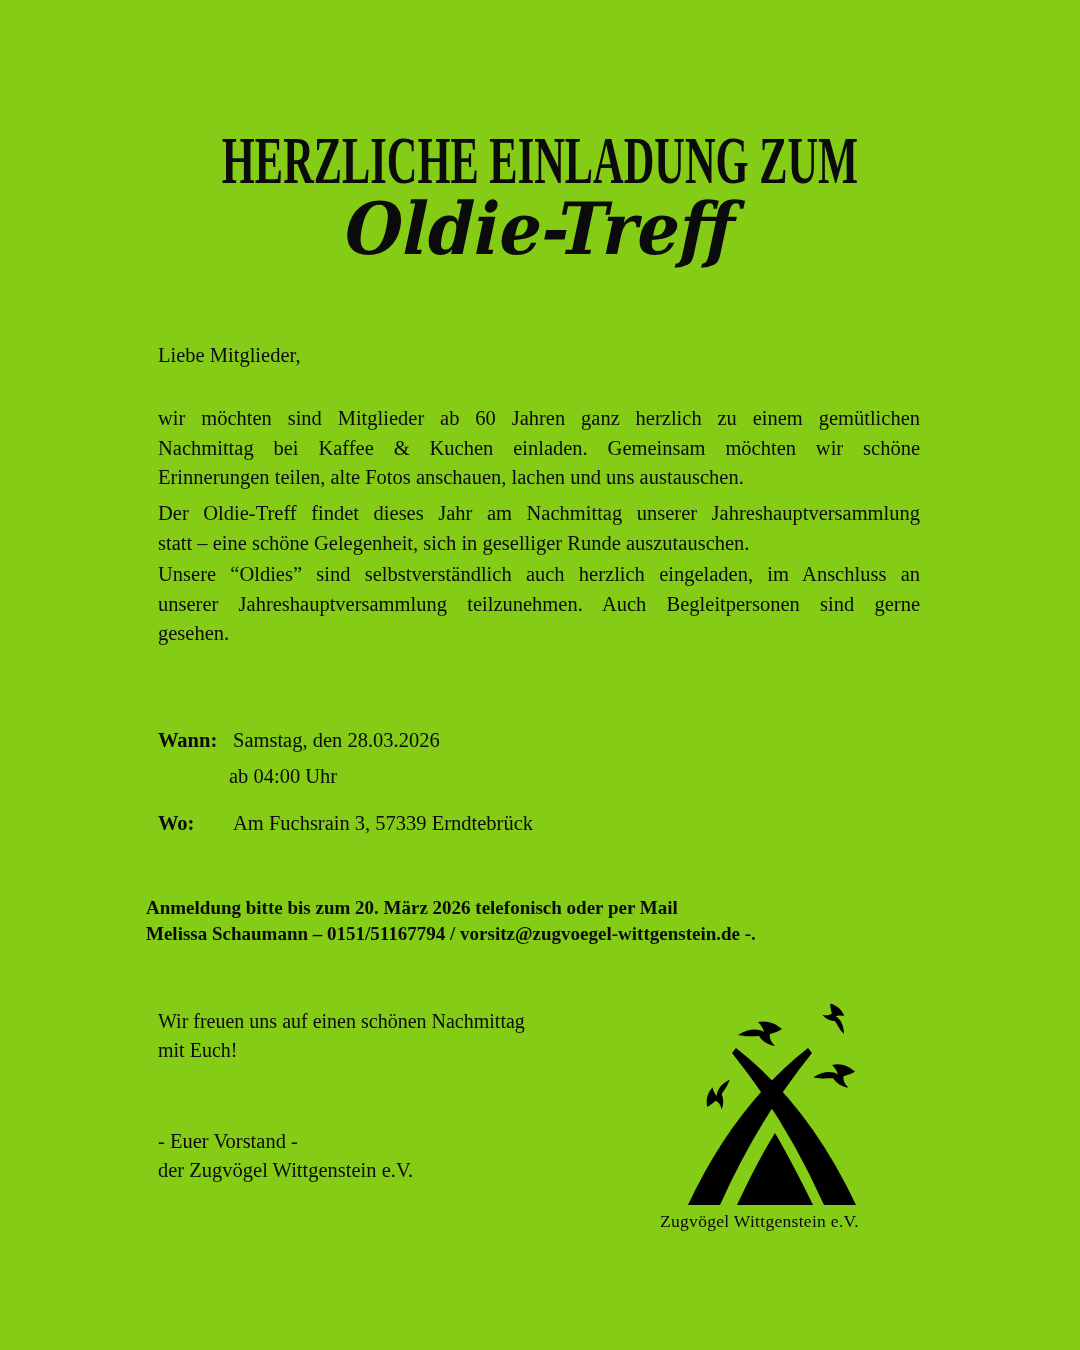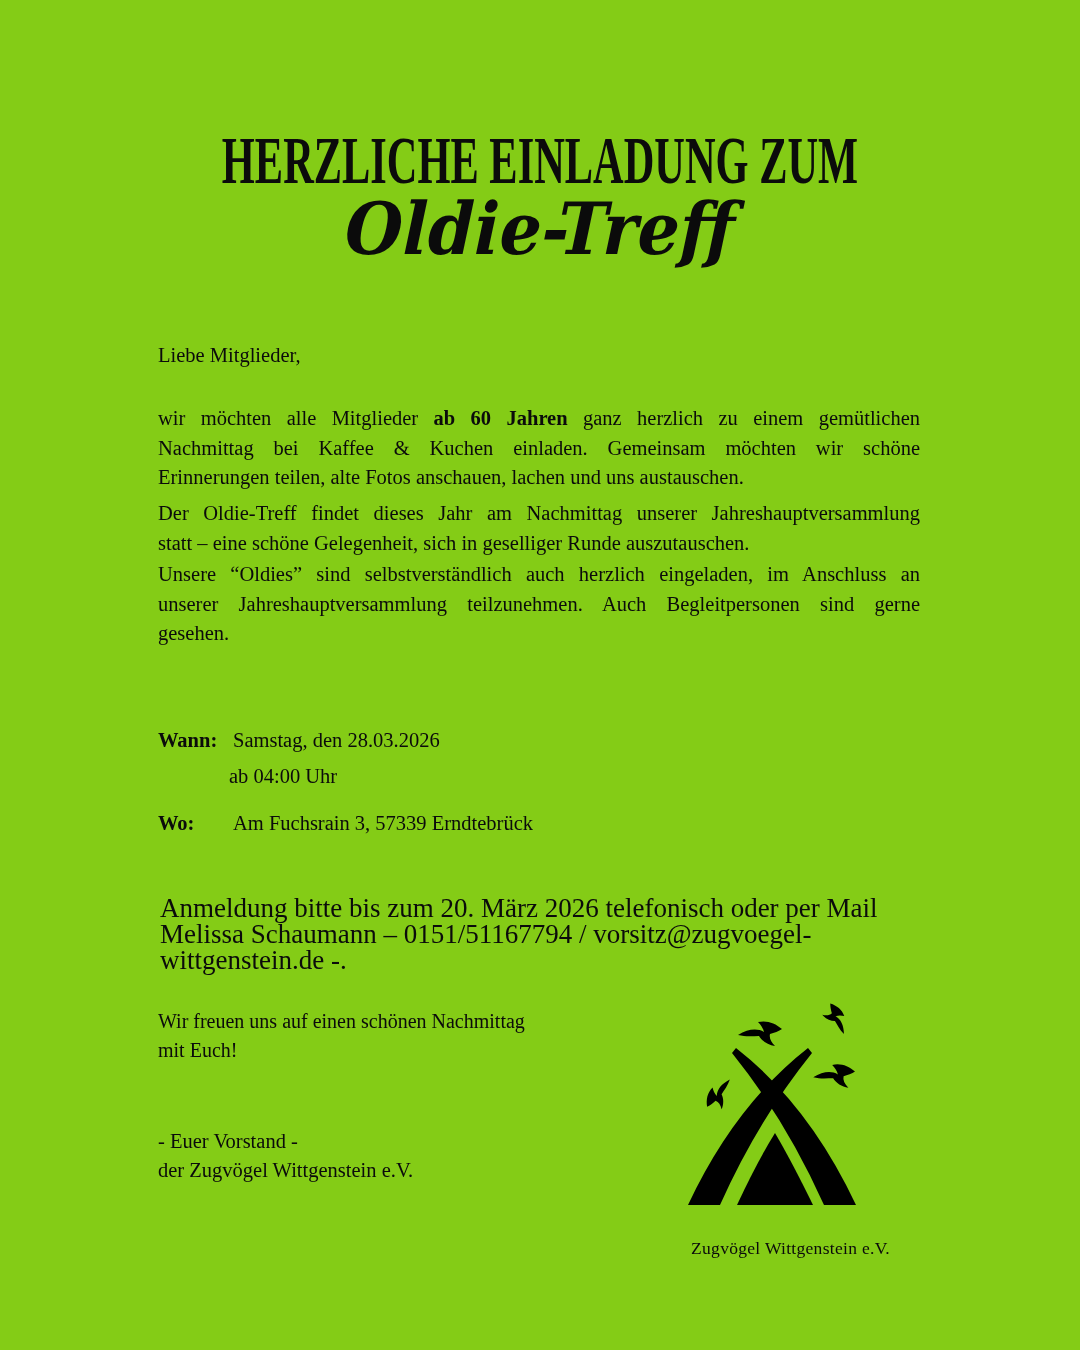--- a/index.html
+++ b/index.html
@@ -33,49 +33,48 @@
     transform-origin:50% 50%;
     white-space:nowrap;
   }
   
   .txt{
     left:158px;width:762px;
     font-size:20.5px;line-height:25px;
   }
   .para{left:158px;width:762px;font-size:20.5px;line-height:29.5px;}
   .jl{text-align:justify;text-align-last:justify;}
-  .b{font-weight:700;}
+  .b{font-weight:400;}
   .detail-row{left:158px;width:762px;font-size:20.5px;line-height:25px;}
   .detail-label{display:inline-block;width:75px;font-weight:700;}
   .indent{padding-left:71px;}
-  .reg{left:160px;width:762px;font-size:27px;line-height:26px;}
+  .reg{left:146px;width:762px;font-size:19px;line-height:26px;font-weight:bold;}
   .closing{left:158px;width:640px;font-size:20px;line-height:29px;}
   .signoff{left:158px;width:640px;font-size:20.5px;line-height:28.5px;margin-top:31px;}
   
   .logo-box{left:660px;top:990px;width:230px;height:230px;}
   .logo-caption{
     left:660px;top:1211px;width:230px;
-    text-align:right;
+    text-align:left;
     font-size:17.5px;letter-spacing:0.3px;line-height:20px;
     white-space:nowrap;
-    margin-top:27px;
   }
 </style>
 </head>
 <body>
 
 <div class="page">
 
   <div class="abs main-title">HERZLICHE EINLADUNG ZUM</div>
   <div class="abs script-title">Oldie-Treff</div>
 
   <div class="abs txt" style="top:343px">Liebe Mitglieder,</div>
 
   <div class="abs para" style="top:404px">
-    <div class="jl"><span>wir möchten alle Mitglieder </span><span class="b">ab 60 Jahren</span><span> ganz herzlich zu einem gemütlichen</span></div>
+    <div class="jl"><span>wir möchten sind Mitglieder </span><span class="b">ab 60 Jahren</span><span> ganz herzlich zu einem gemütlichen</span></div>
     <div class="jl">Nachmittag bei Kaffee &amp; Kuchen einladen. Gemeinsam möchten wir schöne</div>
     <div>Erinnerungen teilen, alte Fotos anschauen, lachen und uns austauschen.</div>
   </div>
 
   <div class="abs para" style="top:499px">
     <div class="jl">Der Oldie-Treff findet dieses Jahr am Nachmittag unserer Jahreshauptversammlung</div>
     <div>statt – eine schöne Gelegenheit, sich in geselliger Runde auszutauschen.</div>
   </div>
 
   <div class="abs para" style="top:560px">

